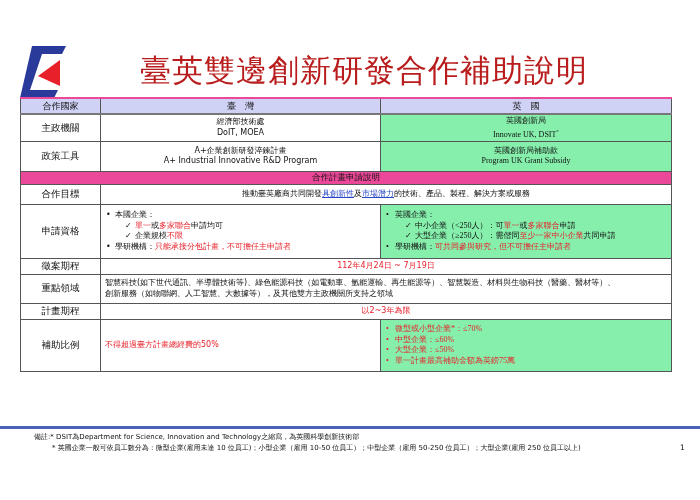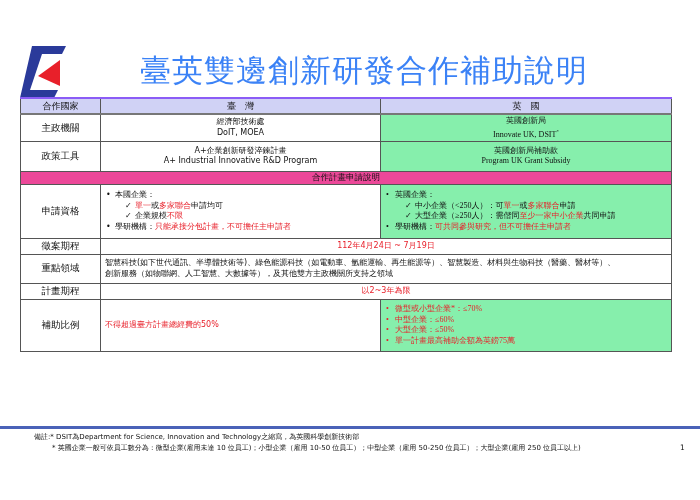--- a/index.html
+++ b/index.html
@@ -2,33 +2,33 @@
 <html><head>
   <meta charset="utf-8">
   <style>
     * { box-sizing: border-box; margin: 0; padding: 0; }
     html, body { width: 700px; height: 500px; background: #ffffff; overflow: hidden; }
     body { position: relative; font-family: "DejaVu Sans", "Liberation Sans", sans-serif; color: #111; }
 
     .logo { position: absolute; left: 20px; top: 46px; width: 46px; height: 52px; }
     .title {
       position: absolute; left: 140px; top: 50px; width: 520px;
-      font-size: 31px; line-height: 40px; color: #3b82f6; letter-spacing: 1px;
+      font-size: 31px; line-height: 40px; color: #b91c1c; letter-spacing: 1px;
       white-space: nowrap; font-weight: normal;
     }
 
     table.main {
       position: absolute; left: 20px; top: 97px; width: 651px;
       border-collapse: collapse; table-layout: fixed;
       font-size: 8px; line-height: 10.5px;
     }
     table.main td {
       border: 1px solid #555; vertical-align: middle; padding: 1px 4px;
     }
-    table.main tr.hdr td { background: #d0d2f5; border-top: 2px solid #8b5cf6; border-bottom: 2px solid #777; height: 16px; text-align: center; font-size: 9px; }
+    table.main tr.hdr td { background: #d0d2f5; border-top: 2px solid #ec4899; border-bottom: 2px solid #777; height: 16px; text-align: center; font-size: 9px; }
     td.lbl { text-align: center; font-size: 9.5px; }
     td.center { text-align: center; margin-left: 35px; }
     td.yellow { background: #86efac; font-family: Liberation Serif, serif; }
     tr.section td { background: #ec4899; text-align: center; height: 13px; font-size: 8.5px; padding: 0; }
     .red { color: #e8202a; }
     .blue-u { color: #2848c8; text-decoration: underline; }
     ul.b { list-style: none; }
     ul.b li { position: relative; padding-left: 10px; }
     ul.b li::before { content: "•"; position: absolute; left: 1px; }
     ul.c { list-style: none; padding-left: 10px; }
@@ -86,20 +86,26 @@
     <td class="center yellow">
       <div>英國創新局補助款</div>
       <div>Program UK Grant Subsidy</div>
     </td>
   </tr>
 
   <tr class="section">
     <td colspan="3">合作計畫申請說明</td>
   </tr>
 
+  <tr style="height:20px">
+    <td class="lbl">合作目標</td>
+    <td colspan="2" class="center">
+      <span>推動臺英廠商共同開發</span><span class="blue-u">具創新性</span><span>及</span><span class="blue-u">市場潛力</span><span>的技術、產品、製程、解決方案或服務</span>
+    </td>
+  </tr>
 
   <tr style="height:54px">
     <td class="lbl">申請資格</td>
     <td>
       <ul class="b">
         <li>
           <span>本國企業：</span>
           <ul class="c">
             <li><span class="red">單一</span><span>或</span><span class="red">多家聯合</span><span>申請均可</span></li>
             <li><span>企業規模</span><span class="red">不限</span></li>

